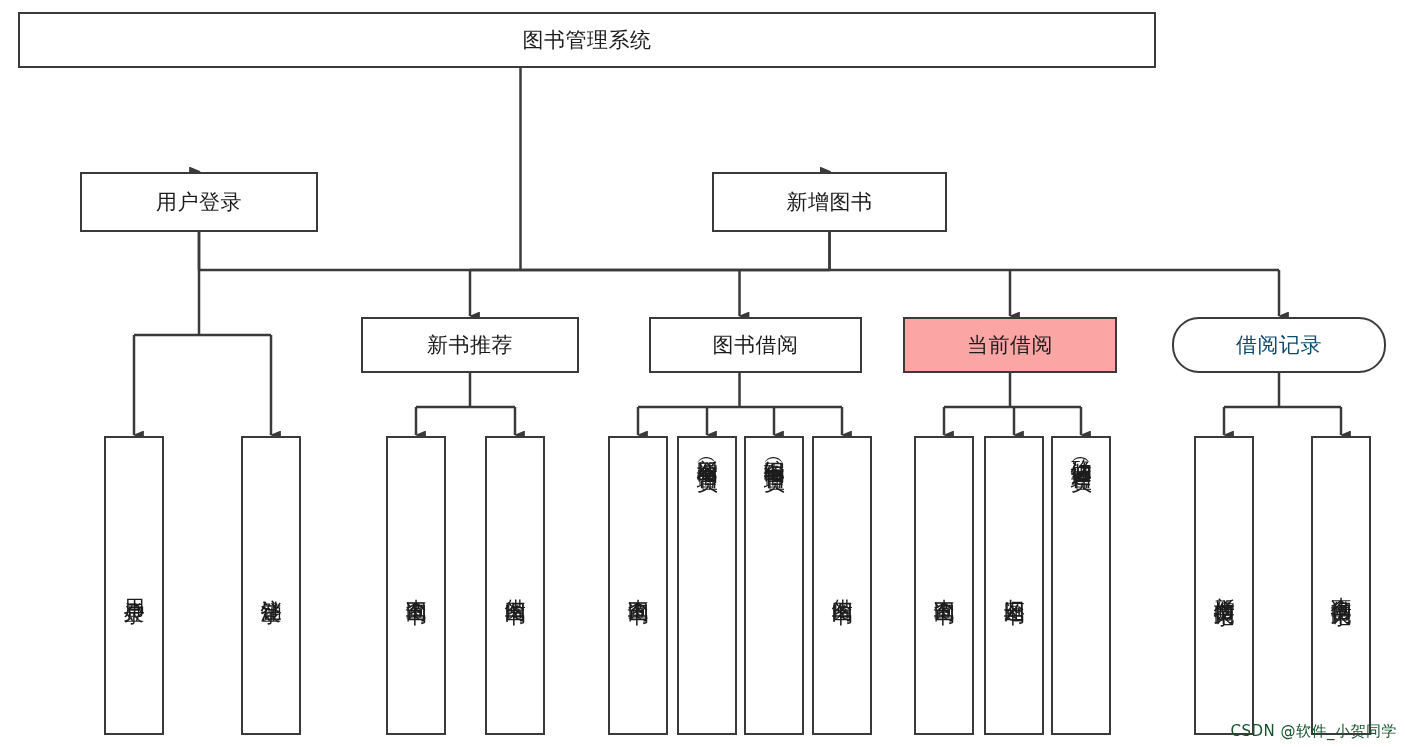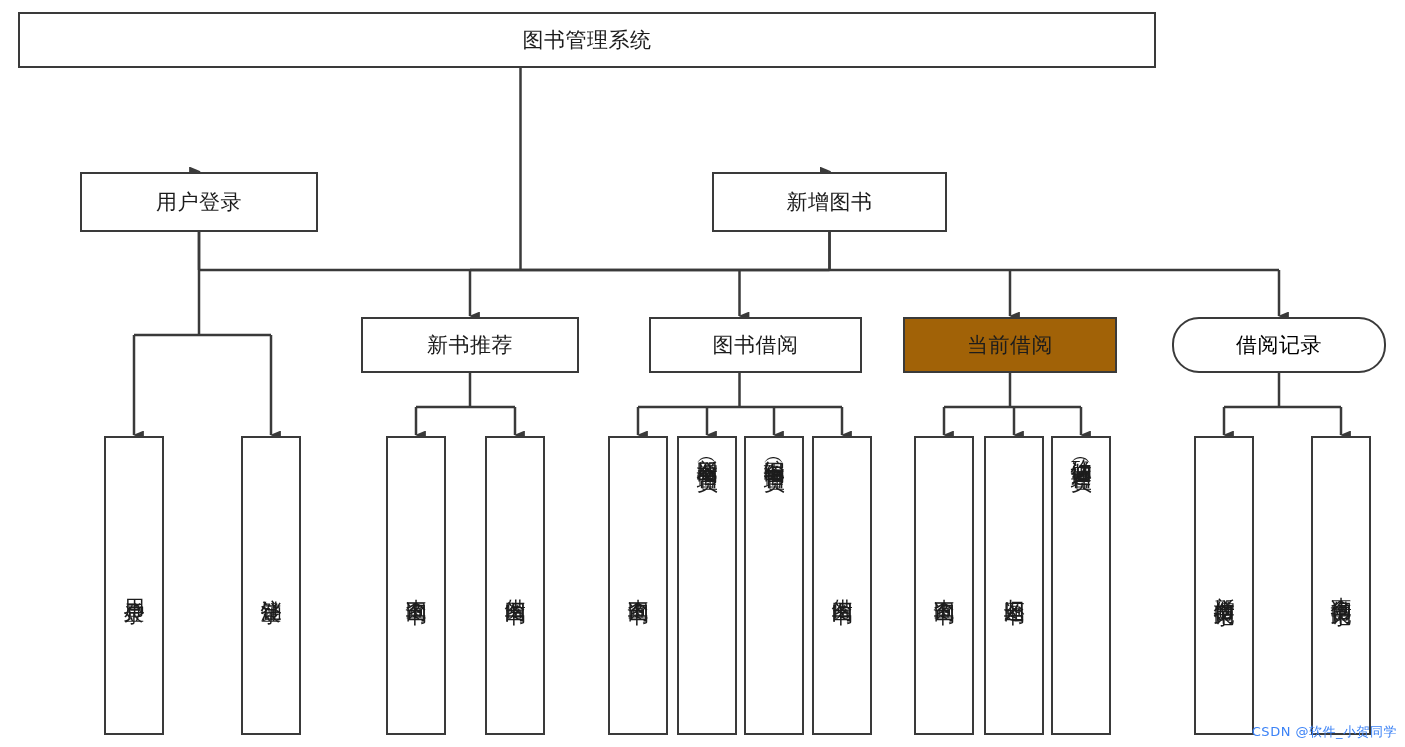--- a/index.html
+++ b/index.html
@@ -60,22 +60,22 @@
     align-items: flex-start;
     justify-content: center;
   }
   .node.vertical.top-align .label {
     padding-top: 4px;
   }
   #watermark {
     position: absolute;
     right: 8px;
     bottom: 6px;
-    font-size: 13px;
-    color: #3b82f6;
+    font-size: 15px;
+    color: #14532d;
     letter-spacing: 0.5px;
     white-space: nowrap;
     pointer-events: none;
   }
 </style>
 </head>
 <body>
 
 <div id="diagram-root">
   <svg id="edges" viewBox="0 0 1405 747" xmlns="http://www.w3.org/2000/svg">
@@ -127,24 +127,24 @@
       </div>
       <div class="node" style="left: 712px; top: 172px; width: 235px; height: 60px; border-color: rgb(58, 58, 58); background: rgb(255, 255, 255); color: rgb(28, 28, 28);">
         <span class="label">新增图书</span>
       </div>
       <div class="node" style="left: 361px; top: 317px; width: 218px; height: 56px; border-color: rgb(58, 58, 58); background: rgb(255, 255, 255); color: rgb(28, 28, 28); text-align: center;">
         <span class="label">新书推荐</span>
       </div>
       <div class="node" style="left: 633px; top: 317px; width: 213px; height: 56px; border-color: rgb(58, 58, 58); background: rgb(255, 255, 255); color: rgb(28, 28, 28); margin-left: 16px;">
         <span class="label">图书借阅</span>
       </div>
-      <div class="node" style="left: 903px; top: 317px; width: 214px; height: 56px; border-color: rgb(58, 58, 58); background: #a16207; color: rgb(28, 28, 28);">
+      <div class="node" style="left: 903px; top: 317px; width: 214px; height: 56px; border-color: rgb(58, 58, 58); background: #fca5a5; color: rgb(28, 28, 28);">
         <span class="label">当前借阅</span>
       </div>
-      <div class="node" style="left: 1172px; top: 317px; width: 214px; height: 56px; border-color: rgb(58, 58, 58); background: rgb(255, 255, 255); color: #000000; border-radius: 27px;">
+      <div class="node" style="left: 1172px; top: 317px; width: 214px; height: 56px; border-color: rgb(58, 58, 58); background: rgb(255, 255, 255); color: #0c4a6e; border-radius: 27px;">
         <span class="label">借阅记录</span>
       </div>
       <div class="node vertical" style="left: 104px; top: 436px; width: 60px; height: 299px; border-color: rgb(58, 58, 58); background: rgb(255, 255, 255); color: rgb(28, 28, 28);">
         <span class="label">用户登录</span>
       </div>
       <div class="node vertical" style="left: 241px; top: 436px; width: 60px; height: 299px; border-color: rgb(58, 58, 58); background: rgb(255, 255, 255); color: rgb(28, 28, 28);">
         <span class="label">注销登录</span>
       </div>
       <div class="node vertical" style="left: 386px; top: 436px; width: 60px; height: 299px; border-color: rgb(58, 58, 58); background: rgb(255, 255, 255); color: rgb(28, 28, 28);">
         <span class="label">查询图书</span>

